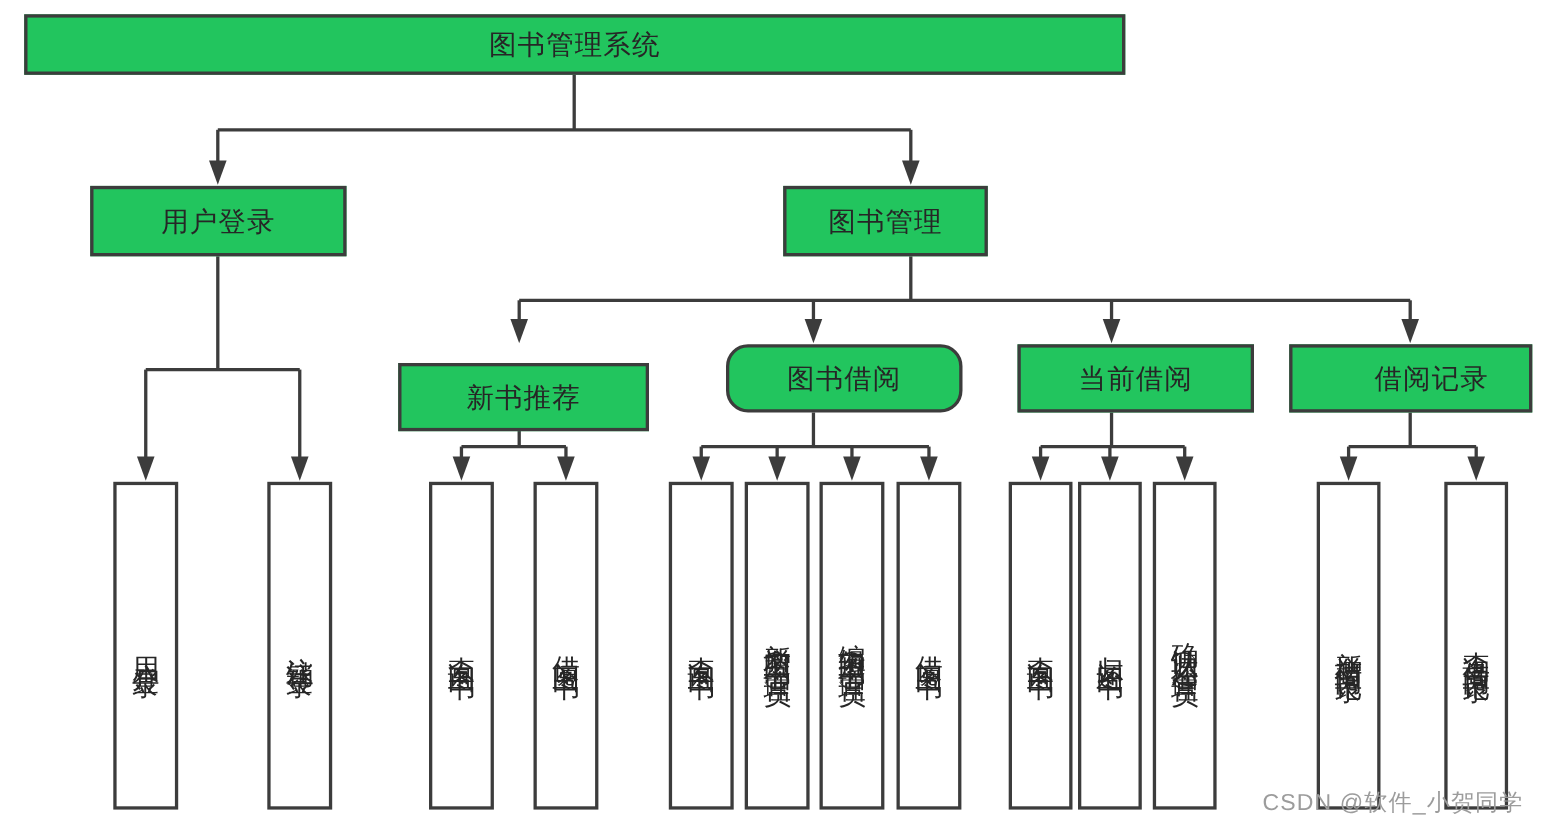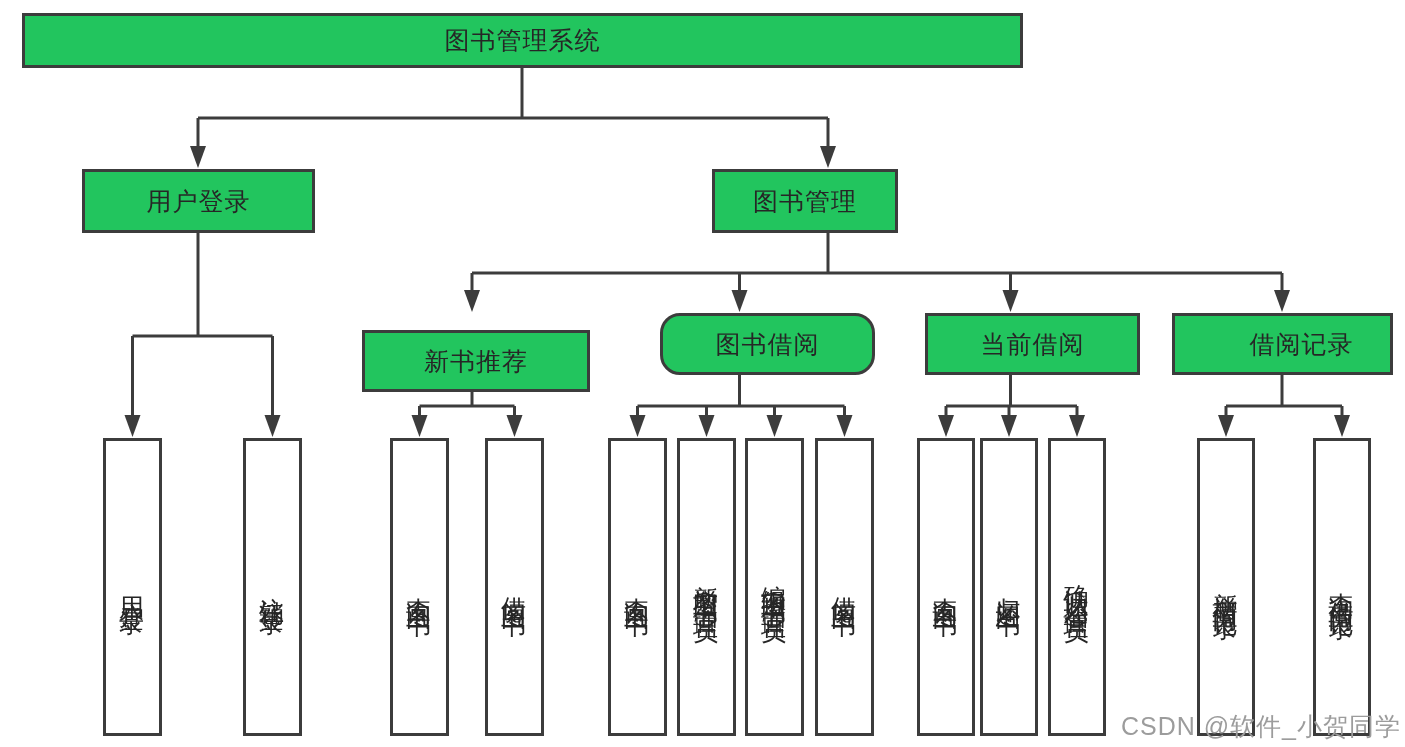--- a/index.html
+++ b/index.html
@@ -17,22 +17,22 @@
   }
   .vbox{
     position:absolute;z-index:2;box-sizing:border-box;
     border:3px solid var(--line,#3c3c3c);background:#fff;
     display:flex;align-items:center;justify-content:center;
     color:var(--text,#262626);font-size:25px;
     writing-mode:vertical-rl;text-orientation:mixed;letter-spacing:5px;
     white-space:nowrap;
   }
   .watermark{
-    position:absolute;z-index:5;right:4px;bottom:4px;
-    color:var(--watermark,#9c9c9c);font-size:25px;letter-spacing:1px;margin-left:48px;
+    position:absolute;z-index:5;right:20px;bottom:4px;
+    color:var(--watermark,#9c9c9c);font-size:21px;letter-spacing:1px;margin-left:48px;
   }
 </style>
 </head>
 <body>
 
 <div id="canvas">
 
   <svg id="connectors" width="1405" height="747">
       <line x1="522" y1="68" x2="522" y2="118"></line>
       <line x1="198" y1="118" x2="828" y2="118"></line>

